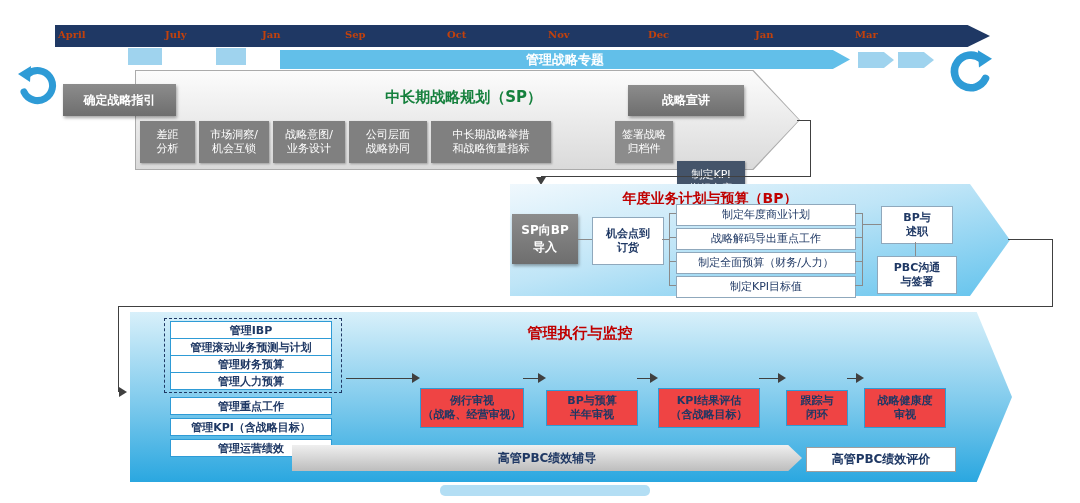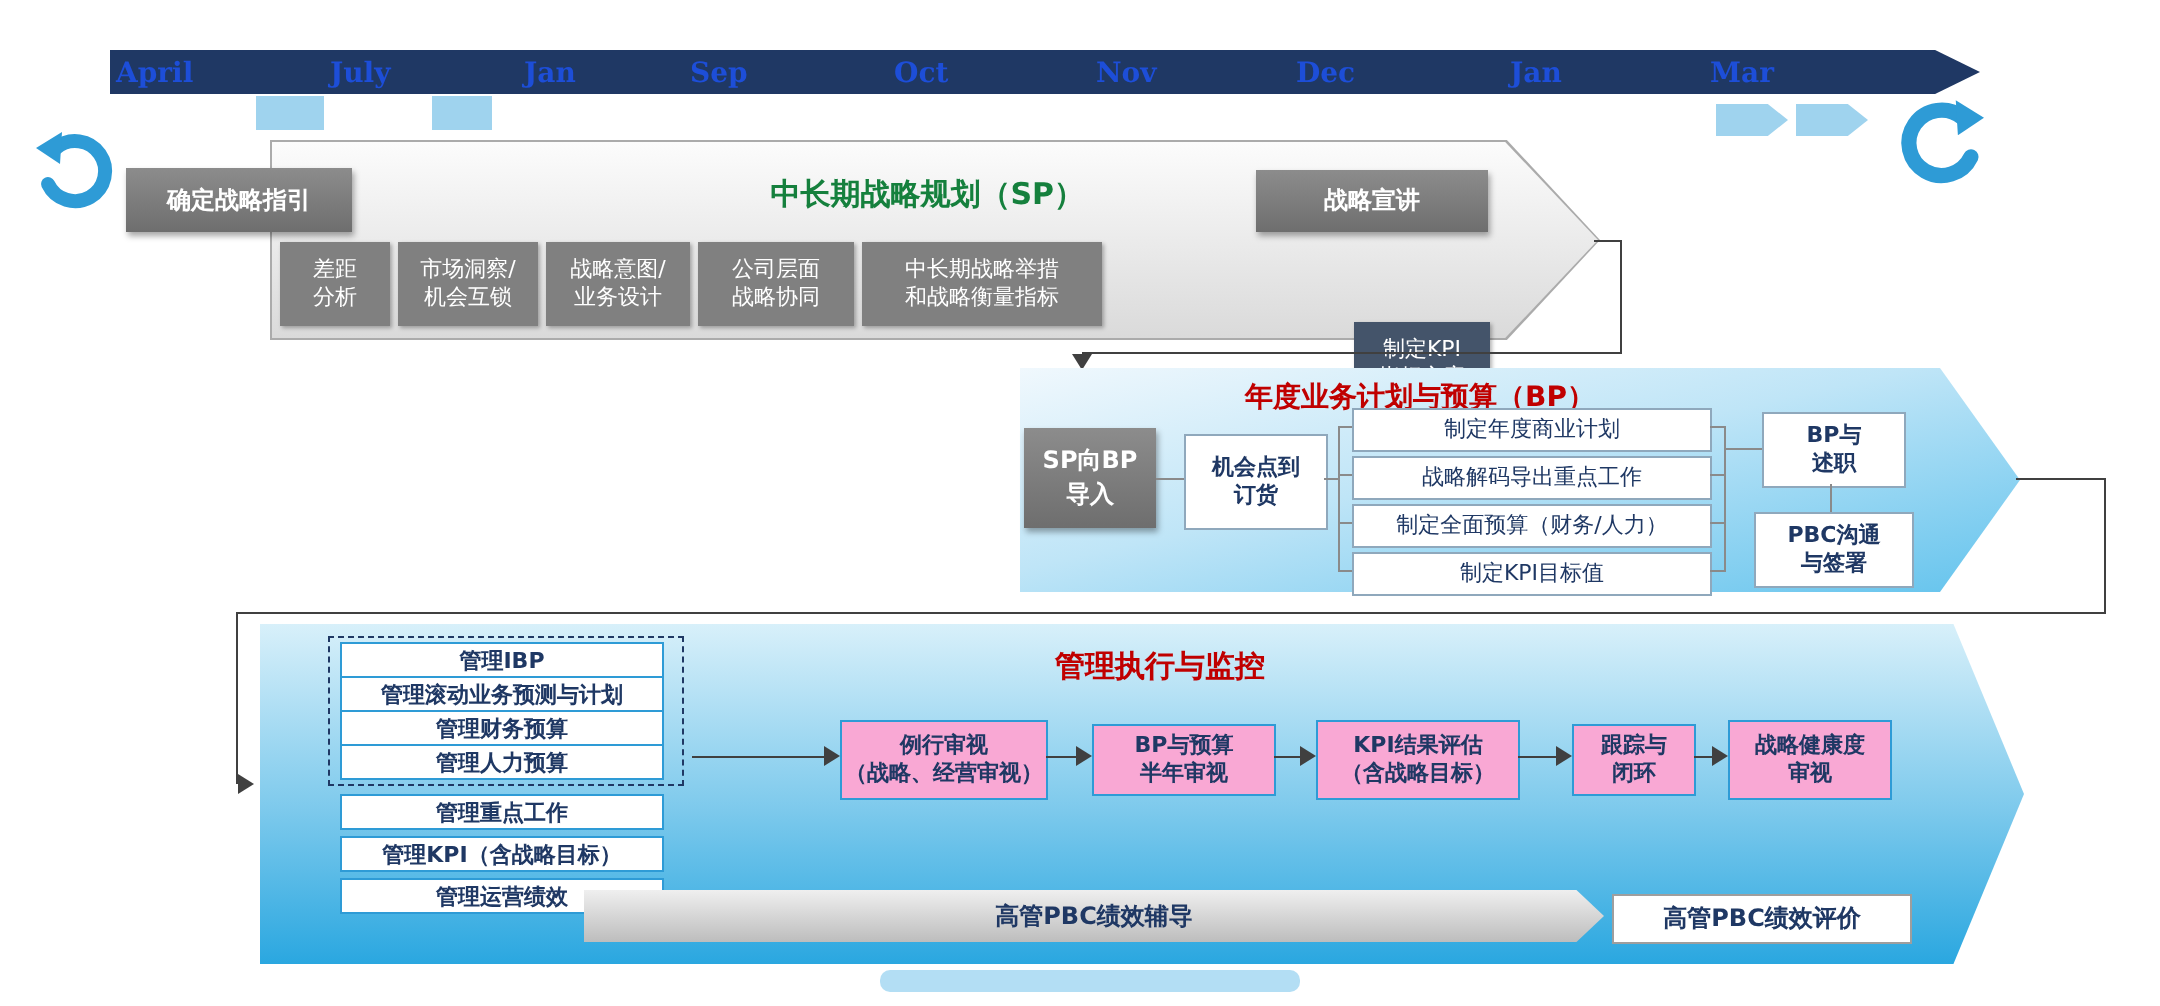--- a/index.html
+++ b/index.html
@@ -7,21 +7,21 @@
     position:relative; width:1080px; height:503px; background:#ffffff;
     font-family:"DejaVu Sans", sans-serif; overflow:hidden;
   }
   .abs { position:absolute; }
   .pl  { white-space:pre-line; }
   .ctr { display:flex; align-items:center; justify-content:center; text-align:center; }
 
   
   .timeline-bar { left:55px; top:25px; width:935px; height:22px; background:#1F3864;
     clip-path:polygon(0 0, 97.6% 0, 100% 50%, 97.6% 100%, 0 100%); }
-  .month { top:29px; color:#1d4ed8; font-family:"DejaVu Serif", serif; font-weight:bold; font-size:14px;text-align:center; }
+  .month { top:29px; color:#c2410c; font-family:"DejaVu Serif", serif; font-weight:bold; font-size:10px;text-align:center; }
   .tick { top:48px; height:17px; background:#9FD3EE; }
   .topic-arrow { left:280px; top:50px; width:570px; height:19px; background:#62BFE9;
     clip-path:polygon(0 0, 97% 0, 100% 50%, 97% 100%, 0 100%);
     color:#fff; font-weight:bold; font-size:13px; }
   .mini-arrow { top:52px; width:36px; height:16px; background:#9FD3EE;
     clip-path:polygon(0 0, 72% 0, 100% 50%, 72% 100%, 0 100%); }
 
   
   .sp-arrow-outer { left:135px; top:70px; width:665px; height:100px; background:#ABABAB;
     clip-path:polygon(0 0, 93% 0, 100% 50%, 93% 100%, 0 100%); }
@@ -56,22 +56,22 @@
 
   
   .exec-arrow { left:130px; top:312px; width:882px; height:170px;
     background:linear-gradient(#D8F0FA 0%,#7CC9EC 55%,#2AA7E0 100%);
     clip-path:polygon(0 0, 96% 0, 100% 50%, 96% 100%, 0 100%); }
   .exec-title { left:430px; top:324px; width:300px; text-align:center;
     color:#C00000; font-weight:bold; font-size:15px; }
   .mng-box { left:170px; width:160px; height:16px; background:#fff; border:1px solid #2E9BD6;
     color:#1F3864; font-size:11px; font-weight:bold; }
   .dash-group { left:164px; top:318px; width:176px; height:73px; border:1px dashed #1F3864; }
-  .flow-box { background:#f9a8d4; border:1px solid #2E9BD6; color:#1F3864; font-size:11px;
-    font-weight:bold; line-height:1.3; }
+  .flow-box { background:#ef4444; border:1px solid #2E9BD6; color:#1F3864; font-size:11px;
+    font-weight:bold; line-height:1.3;margin-top:28px; }
   .coach-bar { left:292px; top:445px; width:510px; height:26px;
     background:linear-gradient(#EFEFEF,#BDBDBD);
     clip-path:polygon(0 0, 97.3% 0, 100% 50%, 97.3% 100%, 0 100%);
     color:#1F3864; font-weight:bold; font-size:12px; }
   .eval-box { left:806px; top:447px; width:148px; height:23px; background:#fff;
     border:1px solid #9E9E9E; color:#1F3864; font-weight:bold; font-size:12px; }
 
   .watermark { left:440px; top:485px; width:210px; height:11px; background:#57B6E6;
     opacity:.45; border-radius:5px; }
 </style>
@@ -87,20 +87,23 @@
   <span class="abs month" style="left:345px">Sep</span>
   <span class="abs month" style="left:447px">Oct</span>
   <span class="abs month" style="left:548px">Nov</span>
   <span class="abs month" style="left:648px">Dec</span>
   <span class="abs month" style="left:755px">Jan</span>
   <span class="abs month" style="left:855px">Mar</span>
 
   <div class="abs tick" style="left:128px;width:34px"></div>
   <div class="abs tick" style="left:216px;width:30px"></div>
 
+  <div class="abs ctr topic-arrow">
+    <span>管理战略专题</span>
+  </div>
   <div class="abs mini-arrow" style="left:858px"></div>
   <div class="abs mini-arrow" style="left:898px"></div>
 
   <svg class="abs" style="left:18px;top:64px" width="46" height="46" viewBox="0 0 46 46">
     <path d="M36 10 A15 15 0 1 0 40 28" fill="none" stroke="#2E9BD6" stroke-width="7" stroke-linecap="round" transform="scale(-1,1) translate(-46,0)"></path>
     <polygon points="13,2 0,10 12,18" fill="#2E9BD6"></polygon>
   </svg>
   <svg class="abs" style="left:942px;top:48px" width="50" height="50" viewBox="0 0 46 46">
     <path d="M36 10 A15 15 0 1 0 40 28" fill="none" stroke="#2E9BD6" stroke-width="7" stroke-linecap="round"></path>
     <polygon points="33,2 46,10 34,18" fill="#2E9BD6"></polygon>
@@ -117,20 +120,22 @@
   <div class="abs ctr pl sp-step" style="left:140px;width:55px">差距
 分析</div>
   <div class="abs ctr pl sp-step" style="left:199px;width:70px">市场洞察/
 机会互锁</div>
   <div class="abs ctr pl sp-step" style="left:273px;width:72px">战略意图/
 业务设计</div>
   <div class="abs ctr pl sp-step" style="left:349px;width:78px">公司层面
 战略协同</div>
   <div class="abs ctr pl sp-step" style="left:431px;width:120px">中长期战略举措
 和战略衡量指标</div>
+  <div class="abs ctr pl sp-step alt" style="left:615px;width:58px">签署战略
+归档件</div>
   <div class="abs ctr pl sp-step kpi" style="left:677px;width:68px">制定KPI
 指标方案</div>
 
   <div class="abs cline" style="left:797px;top:120px;width:14px;height:1.4px"></div>
   <div class="abs cline" style="left:810px;top:120px;width:1.4px;height:57px"></div>
   <div class="abs cline" style="left:541px;top:176px;width:270px;height:1.4px"></div>
   <div class="abs arr-down" style="left:536px;top:177px"></div>
 
   <div class="abs bp-arrow"></div>
   <div class="abs bp-title">年度业务计划与预算（BP）</div>

